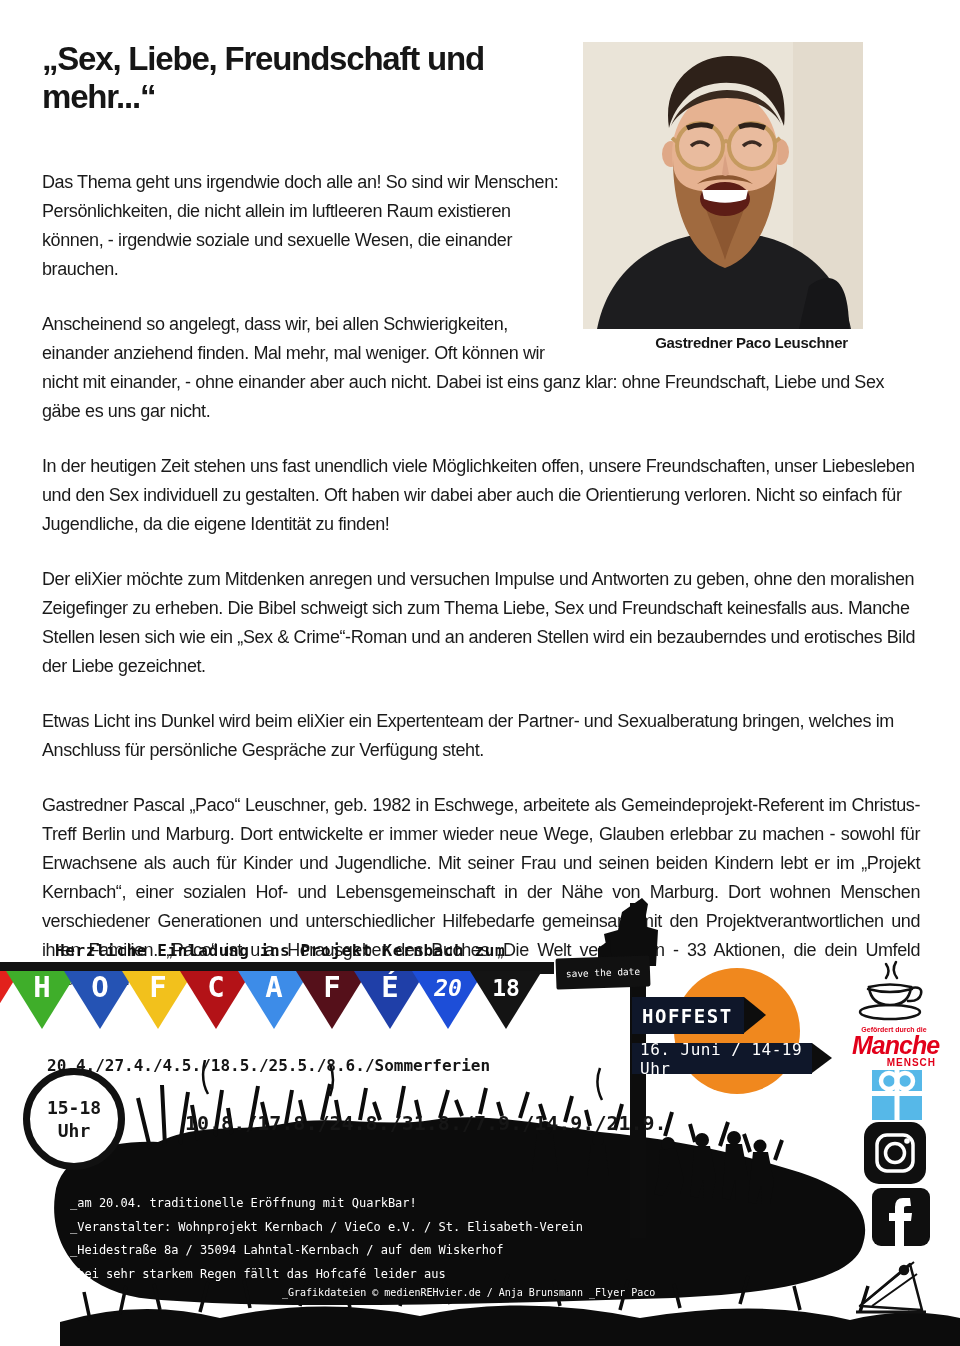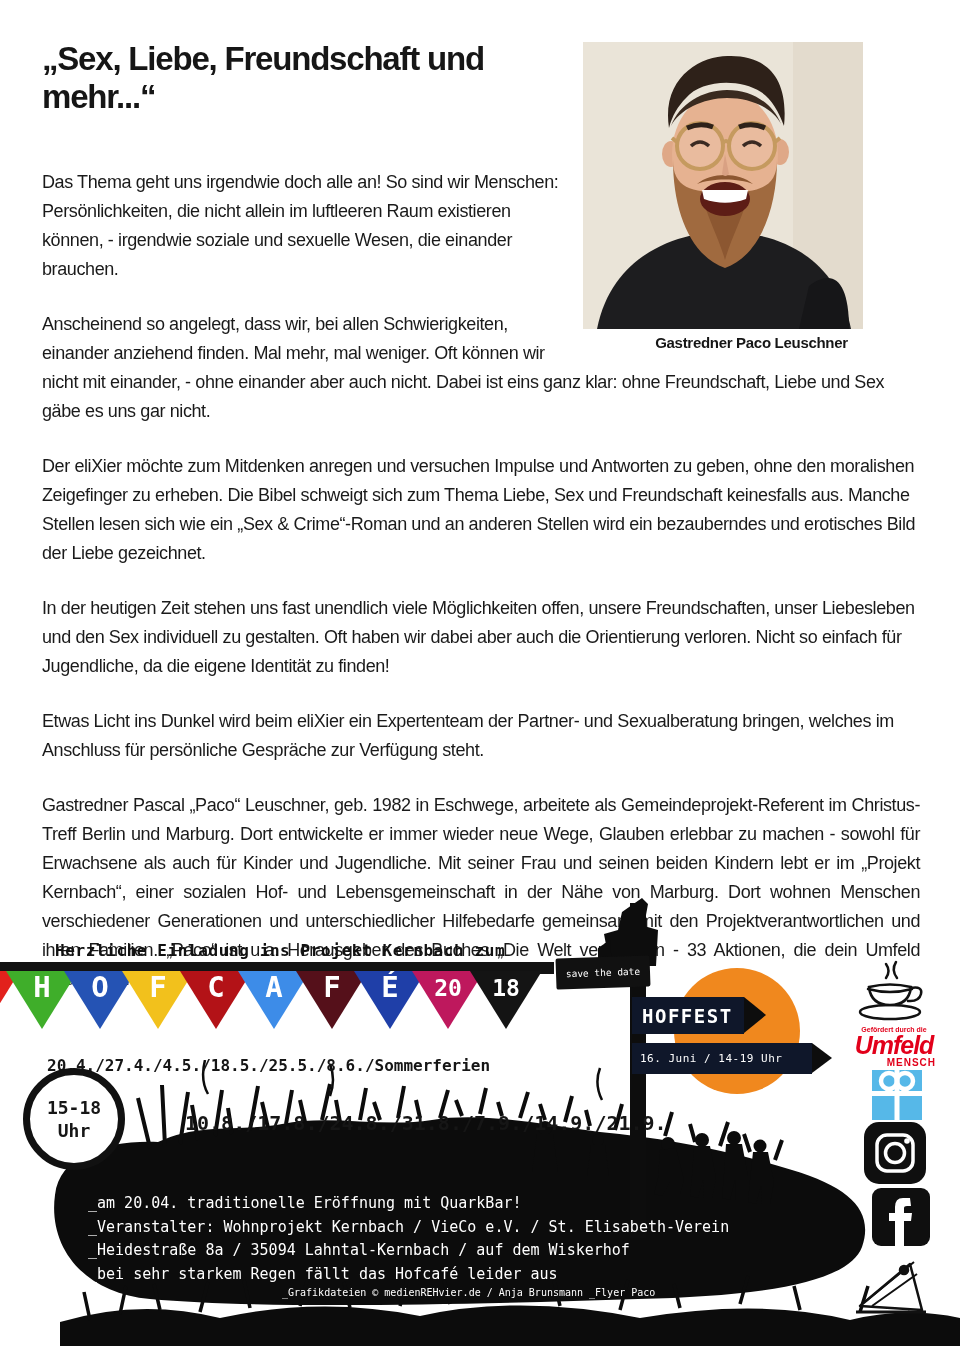--- a/index.html
+++ b/index.html
@@ -54,31 +54,31 @@
   .arrow { position:absolute; background:#0f172a; z-index:4; display:flex; align-items:center; }
   .arrow::after {
     content:""; position:absolute; left:100%; top:0; width:0; height:0;
     border-style:solid; border-color:transparent transparent transparent #0d0d0d;
   }
   .arrow1 { left:632px; top:997px; width:112px; height:37px; }
   .arrow1::after { border-width:18.5px 0 18.5px 22px; }
   .arrow1 span { color:#fff; font-size:19px; font-weight:bold; letter-spacing:1.5px; padding-left:10px; }
   .arrow2 { left:632px; top:1043px; width:180px; height:31px; }
   .arrow2::after { border-width:15.5px 0 15.5px 20px; }
-  .arrow2 span { color:#fff; font-size:11px; padding-left:8px; letter-spacing:0.5px; }
+  .arrow2 span { color:#fff; font-size:16px; padding-left:8px; letter-spacing:0.5px; }
   .dates1 { position:absolute; left:47px; top:1032px; font-size:16px; font-weight:bold; z-index:6;margin-top:24px; }
   .dates2 { position:absolute; left:185px; top:1111px; font-size:20px; font-weight:bold; z-index:6; }
   .time-badge {
     position:absolute; left:23px; top:1068px; width:102px; height:102px;
     border:7px solid #111; border-radius:50%; background:#fff; z-index:6;
     display:flex; flex-direction:column; align-items:center; justify-content:center;
     font-size:18px; font-weight:bold; line-height:23px;
   }
   .silhouette { position:absolute; left:0; top:1060px; z-index:2; }
-  .details { position:absolute; left:88px; top:1192px; z-index:6; color:#fff; font-size:15px; line-height:23.5px; }
+  .details { position:absolute; left:70px; top:1192px; z-index:6; color:#fff; font-size:12px; line-height:23.5px; }
   .credit { position:absolute; left:282px; top:1287px; z-index:6; color:#fff; font-size:10px; }
   
   .icon-box { position:absolute; z-index:6; }
   .coffee { left:856px; top:960px; }
   .funding-note { left:852px; top:1026px; width:84px; text-align:center; font-size:7px; font-weight:bold; }
   .aktion { left:852px; top:1033px; width:84px; text-align:center; font-style:italic; font-weight:bold; font-size:25px; letter-spacing:-1px; line-height:24px; }
   .mensch { left:852px; top:1057px; width:84px; text-align:right; font-weight:bold; font-size:10px; letter-spacing:1px; }
   .bluelogo { left:872px; top:1070px; }
   .insta { left:864px; top:1122px; }
   .fb { left:872px; top:1188px; }
@@ -129,22 +129,22 @@
         <path d="M156,85 Q169,80 182,86" stroke="#2e2119" stroke-width="5" fill="none"></path>
 
         <path d="M142,112 L139,132 Q142,136 146,132 Z" fill="#d9a183"></path>
       </svg>
       <div class="photo-caption">Gastredner Paco Leuschner</div>
     </div>
 
     <h1 class="title">„Sex, Liebe, Freundschaft und mehr...“</h1>
     <p>Das Thema geht uns irgendwie doch alle an! So sind wir Menschen: Persönlichkeiten, die nicht allein im luftleeren Raum existieren können, - irgendwie soziale und sexuelle Wesen, die einander brauchen.</p>
     <p>Anscheinend so angelegt, dass wir, bei allen Schwierigkeiten, einander anziehend finden. Mal mehr, mal weniger. Oft können wir nicht mit einander, - ohne einander aber auch nicht. Dabei ist eins ganz klar: ohne Freundschaft, Liebe und Sex gäbe es uns gar nicht.</p>
+    <p>In der heutigen Zeit stehen uns fast unendlich viele Möglichkeiten offen, unsere Freundschaften, unser Liebesleben und den Sex individuell zu gestalten. Oft haben wir dabei aber auch die Orientierung verloren. Nicht so einfach für Jugendliche, da die eigene Identität zu finden!</p>
     <p>Der eliXier möchte zum Mitdenken anregen und versuchen Impulse und Antworten zu geben, ohne den moralishen Zeigefinger zu erheben. Die Bibel schweigt sich zum Thema Liebe, Sex und Freundschaft keinesfalls aus. Manche Stellen lesen sich wie ein „Sex &amp; Crime“-Roman und an anderen Stellen wird ein bezauberndes und erotisches Bild der Liebe gezeichnet.</p>
-    <p>In der heutigen Zeit stehen uns fast unendlich viele Möglichkeiten offen, unsere Freundschaften, unser Liebesleben und den Sex individuell zu gestalten. Oft haben wir dabei aber auch die Orientierung verloren. Nicht so einfach für Jugendliche, da die eigene Identität zu finden!</p>
     <p>Etwas Licht ins Dunkel wird beim eliXier ein Expertenteam der Partner- und Sexualberatung bringen, welches im Anschluss für persönliche Gespräche zur Verfügung steht.</p>
     <p class="justified">Gastredner Pascal „Paco“ Leuschner, geb. 1982 in Eschwege, arbeitete als Gemeindeprojekt-Referent im Christus-Treff Berlin und Marburg. Dort entwickelte er immer wieder neue Wege, Glauben erlebbar zu machen - sowohl für Erwachsene als auch für Kinder und Jugendliche. Mit seiner Frau und seinen beiden Kindern lebt er im „Projekt Kernbach“, einer sozialen Hof- und Lebensgemeinschaft in der Nähe von Marburg. Dort wohnen Menschen verschiedener Generationen und unterschiedlicher Hilfebedarfe gemeinsam mit den Projektverantwortlichen und ihren Familien. „Paco“ ist u.a. Herausgeber des Buches „Die Welt verbessern - 33 Aktionen, die dein Umfeld verändern“.</p>
   </div>
 
   <div class="flyer">
 
     <div class="invitation mono">Herzliche Einladung ins Projekt Kernbach zum</div>
 
     <div class="banner-bar"></div>
     <div class="pennant p0" style="background: rgb(226, 33, 28);">
@@ -164,21 +164,21 @@
       </div>
     <div class="pennant p5" style="background: rgb(61, 140, 232);">
         <span class="mono">A</span>
       </div>
     <div class="pennant p6" style="background: rgb(85, 16, 26);">
         <span class="mono">F</span>
       </div>
     <div class="pennant p7" style="background: rgb(31, 63, 168);">
         <span class="mono">É</span>
       </div>
-    <div class="pennant p8 two" style="background: #be185d;">
+    <div class="pennant p8 two" style="background: #1d4ed8; font-style: italic;">
         <span class="mono">20</span>
       </div>
     <div class="pennant p9 two" style="background: rgb(20, 20, 20);">
         <span class="mono">18</span>
       </div>
 
     <div class="save-tag mono">save the date</div>
 
     <div class="orange-circle" style="background: rgb(240, 136, 30);"></div>
     <div class="pole"></div>
@@ -240,21 +240,21 @@
         <g fill="none" stroke="#111" stroke-width="2.5" stroke-linecap="round">
           <path d="M30,4 q5,7 0,14 M40,2 q-5,8 1,16"></path>
           <ellipse cx="34" cy="52" rx="30" ry="7"></ellipse>
           <path d="M13,27 q2,18 21,18 q19,0 21,-18 q-21,-5 -42,0 Z" fill="#fff"></path>
           <path d="M55,28 q12,-2 10,6 q-2,8 -13,7"></path>
           <path d="M12,29 q22,6 44,0"></path>
         </g>
       </svg>
     </div>
     <div class="icon-box funding-note" style="color: rgb(226, 0, 26);">Gefördert durch die</div>
-    <div class="icon-box aktion" style="color: rgb(226, 0, 26);">Umfeld</div>
+    <div class="icon-box aktion" style="color: rgb(226, 0, 26);">Manche</div>
     <div class="icon-box mensch" style="color: rgb(226, 0, 26);">MENSCH</div>
     <div class="icon-box bluelogo">
       <svg width="50" height="50" viewBox="0 0 50 50">
         <rect x="0" y="0" width="50" height="50" fill="#56b8e8"></rect>
         <rect x="22.5" y="0" width="5" height="50" fill="#fff"></rect>
         <rect x="0" y="21" width="50" height="5" fill="#fff"></rect>
         <circle cx="17" cy="11" r="8" fill="none" stroke="#fff" stroke-width="4.5"></circle>
         <circle cx="33" cy="11" r="8" fill="none" stroke="#fff" stroke-width="4.5"></circle>
       </svg>
     </div>

